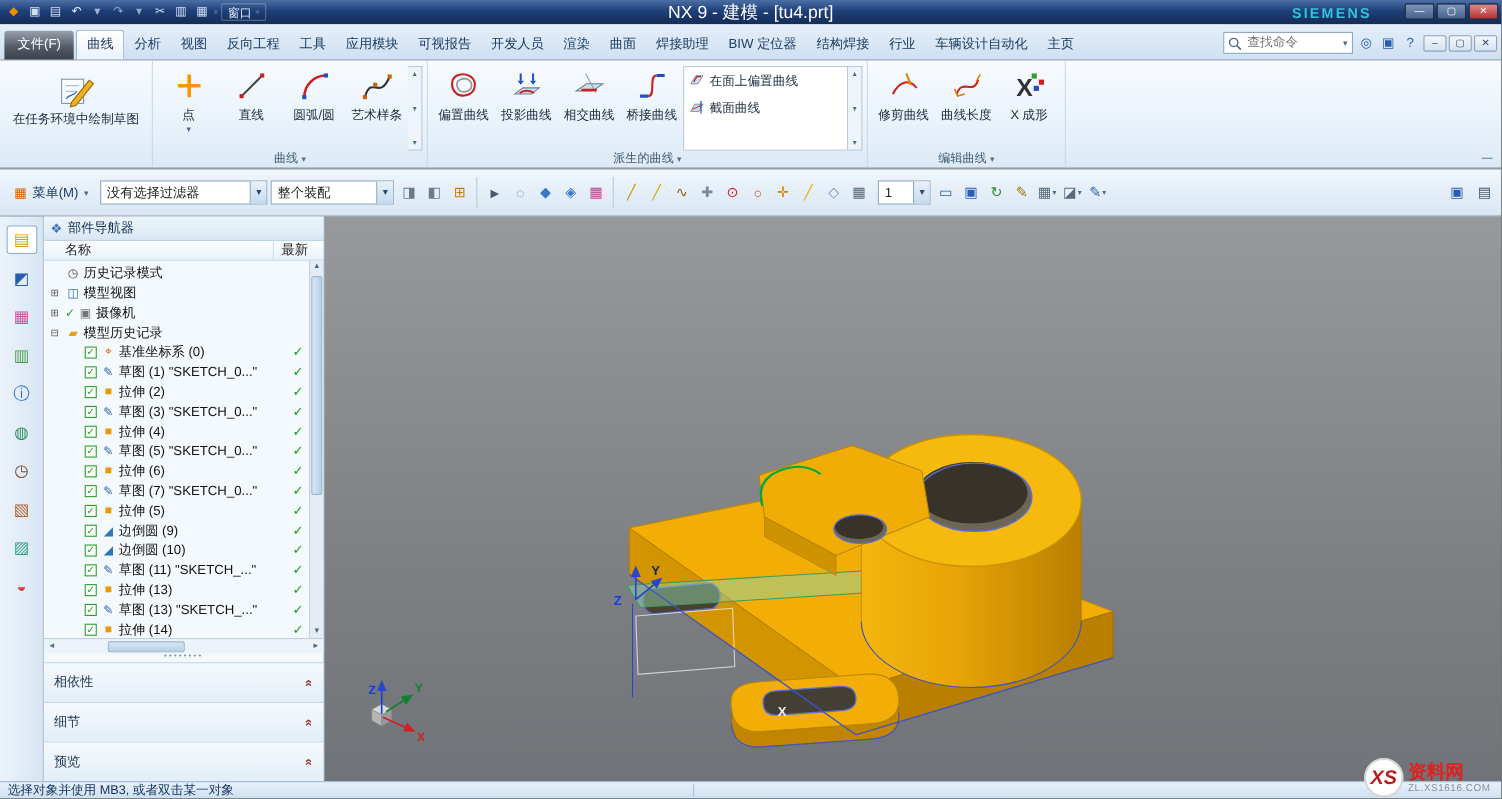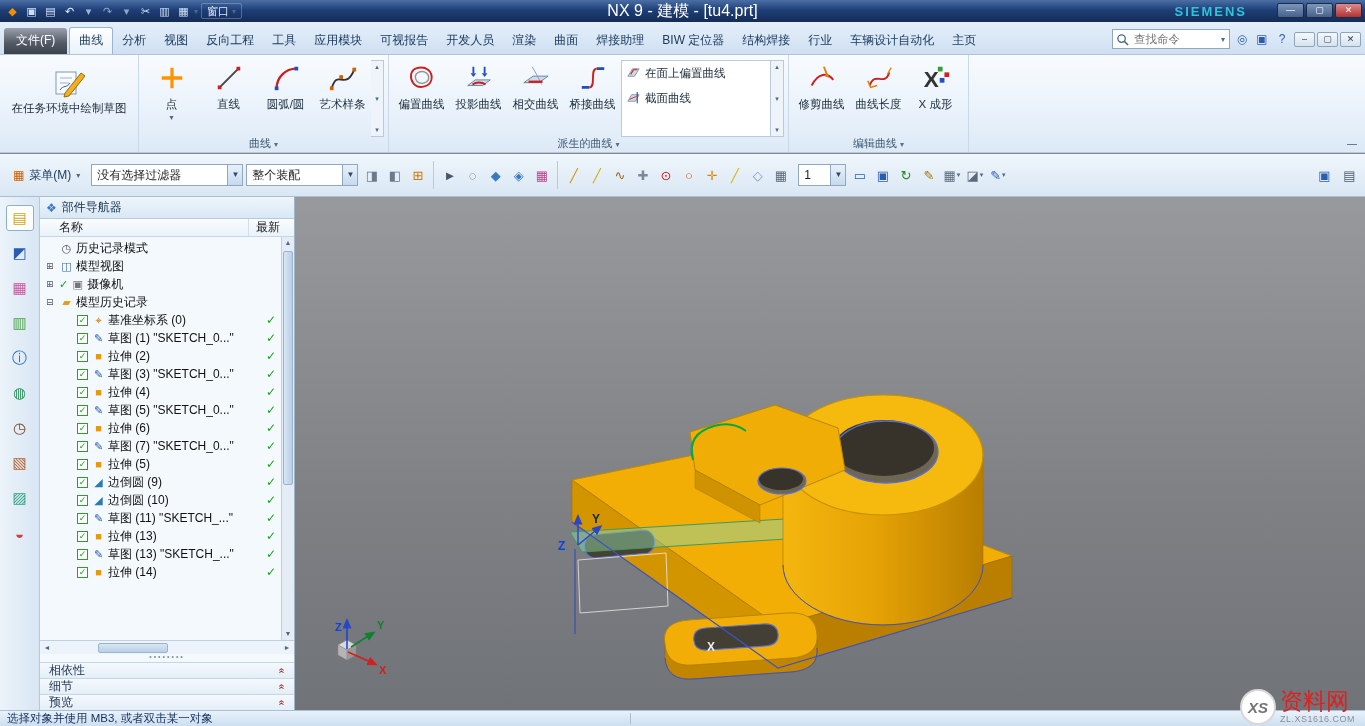--- a/index.html
+++ b/index.html
@@ -111,41 +111,41 @@
   .vthumb{position:absolute;top:14px;left:1px;right:1px;height:58%;
     background:linear-gradient(90deg,#d7e6f4,#b9cfe6);border:1px solid #9ab4cc;border-radius:2px;}
   .varr{position:absolute;left:0;right:0;height:12px;text-align:center;font-size:7px;color:#4a6a8a;line-height:12px;}
   .hscroll{height:14px;flex:0 0 auto;border-top:1px solid #c0d0e0;background:#edf3fa;
     display:flex;align-items:center;font-size:7px;color:#4a6a8a;}
   .hthumb{width:70px;height:10px;margin-left:44px;background:linear-gradient(#d7e6f4,#b9cfe6);
     border:1px solid #9ab4cc;border-radius:2px;}
   .hscroll .ha{width:14px;text-align:center;}
   .hscroll .haR{margin-left:auto;}
   .splitter{height:8px;flex:0 0 auto;text-align:center;font-size:7px;letter-spacing:2px;color:#7a94ac;line-height:6px;}
-  .section{height:16px;flex:0 0 auto;border-top:1px solid #c5d6e6;
+  .section{height:36px;flex:0 0 auto;border-top:1px solid #c5d6e6;
     background:linear-gradient(#f4f9fd,#e4eef7);display:flex;align-items:center;justify-content:space-between;
-    padding:0 9px;font-size:12px;color:#1c3050;font-family:Liberation Serif, serif;}
+    padding:0 9px;font-size:12px;color:#1c3050;}
   .chev{color:#9a3b3b;font-weight:bold;display:inline-block;transform:rotate(90deg);font-size:12px;}
 
   .viewport{flex:1;position:relative;background:linear-gradient(#97999d,#7e8084 60%,#707377);overflow:hidden;}
   svg.model{position:absolute;inset:0;width:100%;height:100%;}
 
   
   .statusbar{position:absolute;left:0;right:0;bottom:0;height:16px;
     background:linear-gradient(#e8f2fb,#cddff0);border-top:1px solid #a9bfd4;
     font-size:11.5px;color:#13305c;display:flex;align-items:center;padding-left:7px;}
   .status-sep{position:absolute;left:630px;top:2px;bottom:2px;width:1px;background:#a9bfd4;}
 
   
   .watermark{position:absolute;right:10px;bottom:1px;display:flex;align-items:center;gap:4px;z-index:50;}
   .wm-circle{width:36px;height:36px;border-radius:50%;background:#fff;border:2px solid #d8d8d8;
     display:flex;align-items:center;justify-content:center;font-weight:bold;font-style:italic;
-    color:#737373;font-size:15px;}
+    color:#b91c1c;font-size:18px;}
   .wm-text{display:flex;flex-direction:column;line-height:1;}
-  .wm-title{color:var(--c-wm,#e02020);font-weight:normal;font-size:23px;}
+  .wm-title{color:var(--c-wm,#e02020);font-weight:bold;font-size:17px;}
   .wm-sub{color:#8a8f96;font-size:9px;margin-top:2px;letter-spacing:.5px;}
 </style>
 </head>
 <body>
 
 <div class="app">
 
   <div class="titlebar">
     <div class="qat" id="qat">
         <span class="qicon" style="color: rgb(240, 144, 0);">◆</span>

